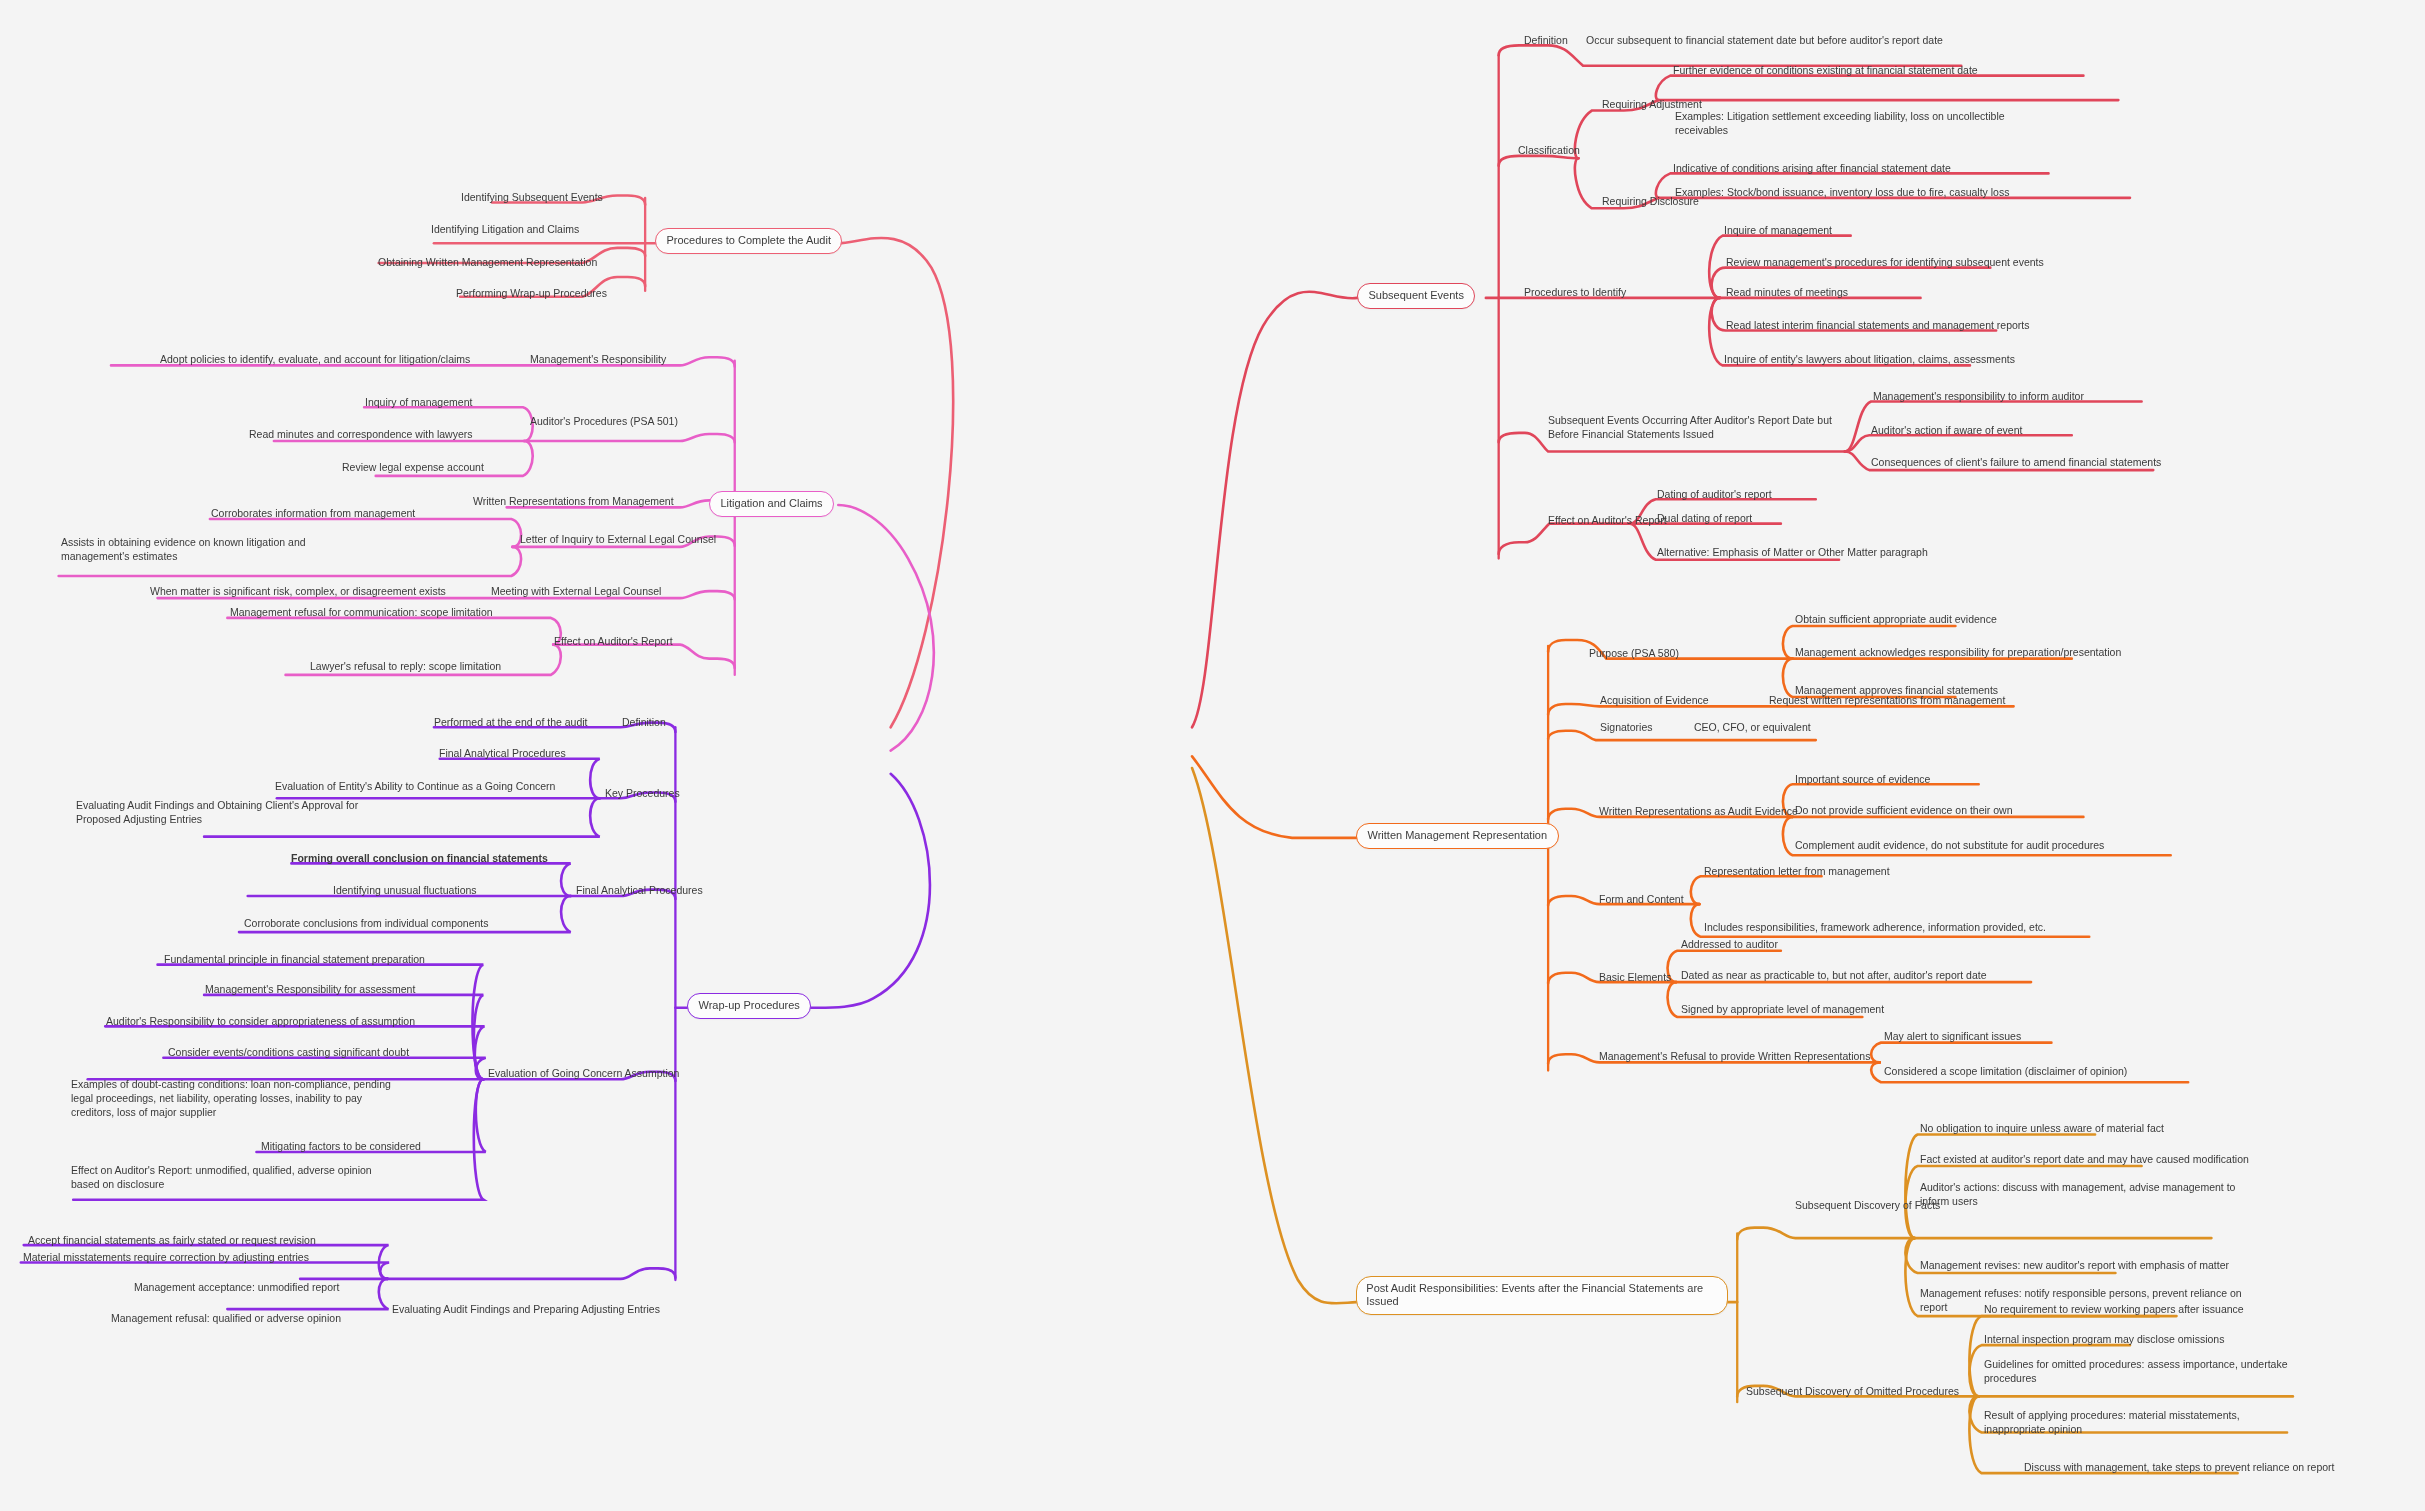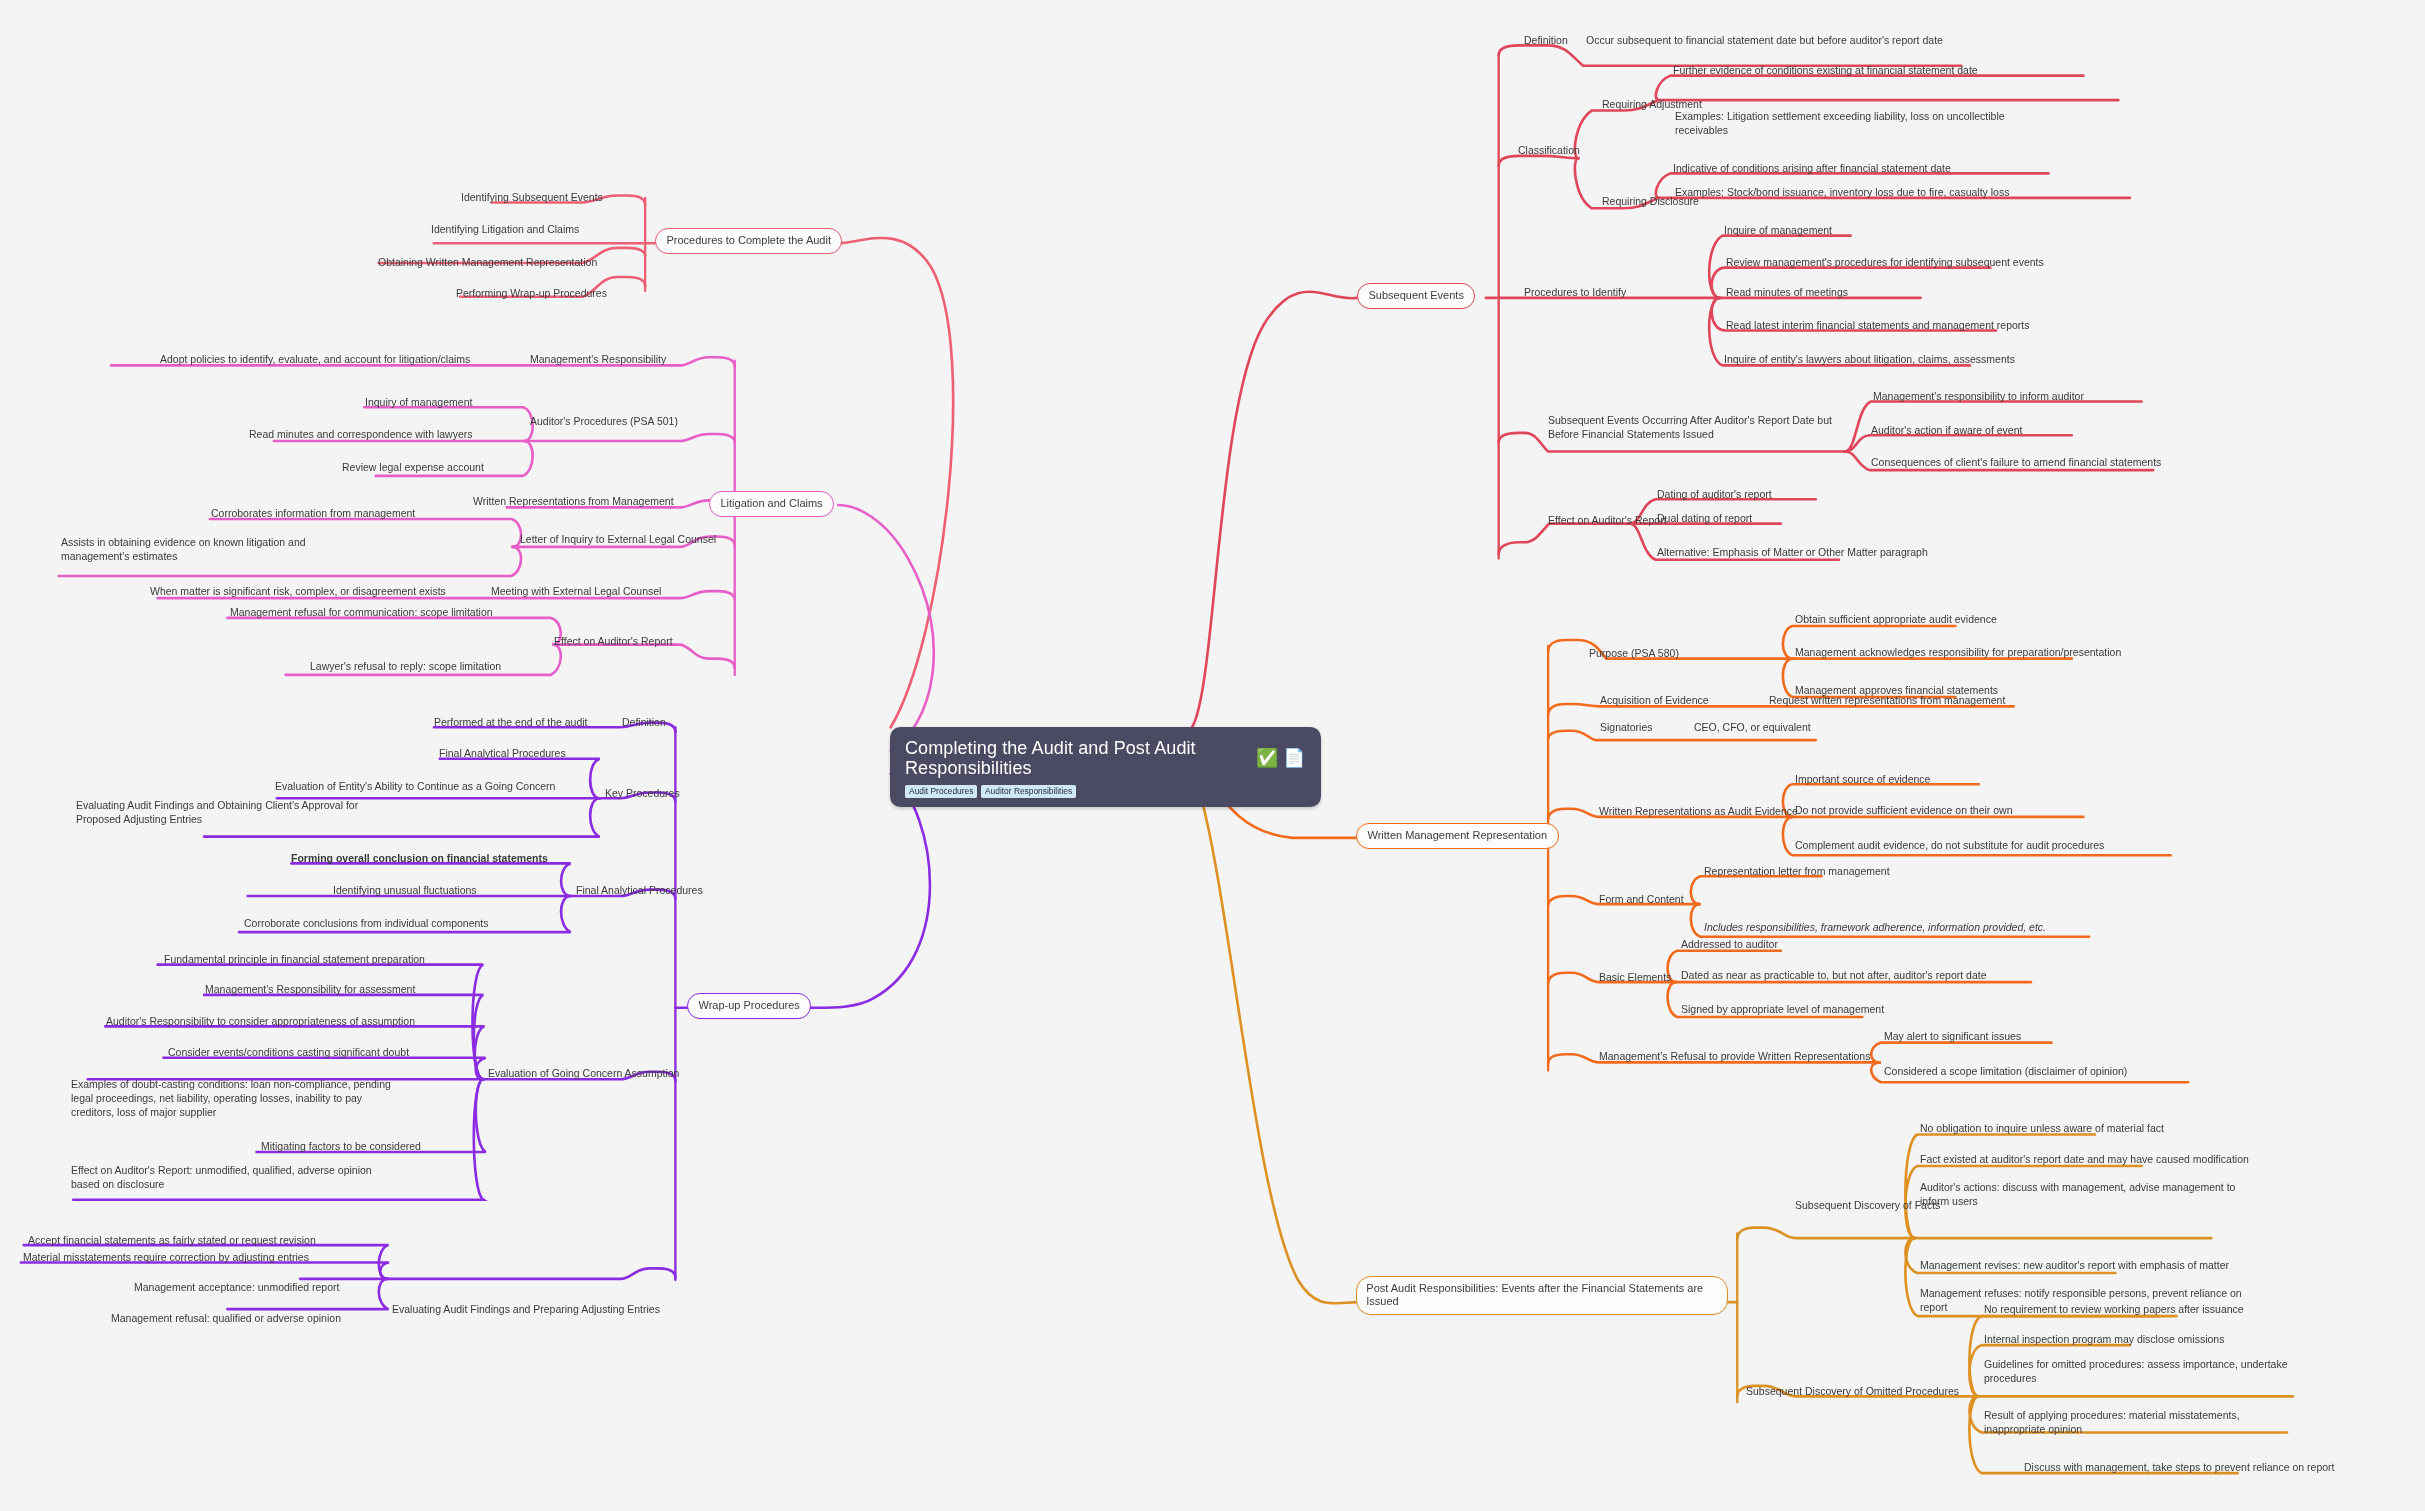--- a/index.html
+++ b/index.html
@@ -202,31 +202,20 @@
         <path d="M1160 2196 C 1160 2186, 1150 2180, 1130 2180 L 1116 2180 C 1090 2180, 1084 2198, 1066 2198 L 665 2198"></path>
         <path d="M665 2198 C 645 2198, 645 2146, 667 2140 L 40 2140"></path>
         <path d="M665 2198 C 648 2198, 648 2172, 668 2170 L 35 2170"></path>
         <path d="M665 2198 L 515 2198"></path>
         <path d="M665 2198 C 645 2198, 645 2242, 667 2250 L 390 2250"></path>
       </g>
 
     </g>
   </svg>
 
-  <div class="node root" style="left:890px; top:727px; width:431px;">
-    <div class="root-title">
-      <span>Completing the Audit and Post Audit Responsibilities</span>
-      <span>✅</span>
-      <span>📄</span>
-    </div>
-    <div class="root-tags">
-      <span class="tag">Audit Procedures</span>
-      <span class="tag">Auditor Responsibilities</span>
-    </div>
-  </div>
 
   <div class="node pill c-red" style="left:1357px; top:283px;">Subsequent Events</div>
 
   <div class="node lbl" style="left:1524px; top:33px;">Definition</div>
   <div class="node lbl" style="left:1586px; top:33px; width:372px;">Occur subsequent to financial statement date but before auditor's report date</div>
 
   <div class="node lbl" style="left:1518px; top:143px;">Classification</div>
   <div class="node lbl" style="left:1602px; top:97px;">Requiring Adjustment</div>
   <div class="node lbl" style="left:1673px; top:63px; width:407px;">Further evidence of conditions existing at financial statement date</div>
   <div class="node lbl" style="left:1675px; top:109px; width:364px;">Examples: Litigation settlement exceeding liability, loss on uncollectible receivables</div>
@@ -265,21 +254,21 @@
   <div class="node lbl" style="left:1600px; top:720px;">Signatories</div>
   <div class="node lbl" style="left:1694px; top:720px;">CEO, CFO, or equivalent</div>
 
   <div class="node lbl" style="left:1599px; top:804px;">Written Representations as Audit Evidence</div>
   <div class="node lbl" style="left:1795px; top:772px;">Important source of evidence</div>
   <div class="node lbl" style="left:1795px; top:803px;">Do not provide sufficient evidence on their own</div>
   <div class="node lbl" style="left:1795px; top:838px;">Complement audit evidence, do not substitute for audit procedures</div>
 
   <div class="node lbl" style="left:1599px; top:892px;">Form and Content</div>
   <div class="node lbl" style="left:1704px; top:864px;">Representation letter from management</div>
-  <div class="node lbl" style="left:1704px; top:920px;font-style:italic;">Includes responsibilities, framework adherence, information provided, etc.</div>
+  <div class="node lbl" style="left:1704px; top:920px;">Includes responsibilities, framework adherence, information provided, etc.</div>
 
   <div class="node lbl" style="left:1599px; top:970px;">Basic Elements</div>
   <div class="node lbl" style="left:1681px; top:937px;">Addressed to auditor</div>
   <div class="node lbl" style="left:1681px; top:968px;">Dated as near as practicable to, but not after, auditor's report date</div>
   <div class="node lbl" style="left:1681px; top:1002px;">Signed by appropriate level of management</div>
 
   <div class="node lbl" style="left:1599px; top:1049px;">Management's Refusal to provide Written Representations</div>
   <div class="node lbl" style="left:1884px; top:1029px;">May alert to significant issues</div>
   <div class="node lbl" style="left:1884px; top:1064px;">Considered a scope limitation (disclaimer of opinion)</div>
 

